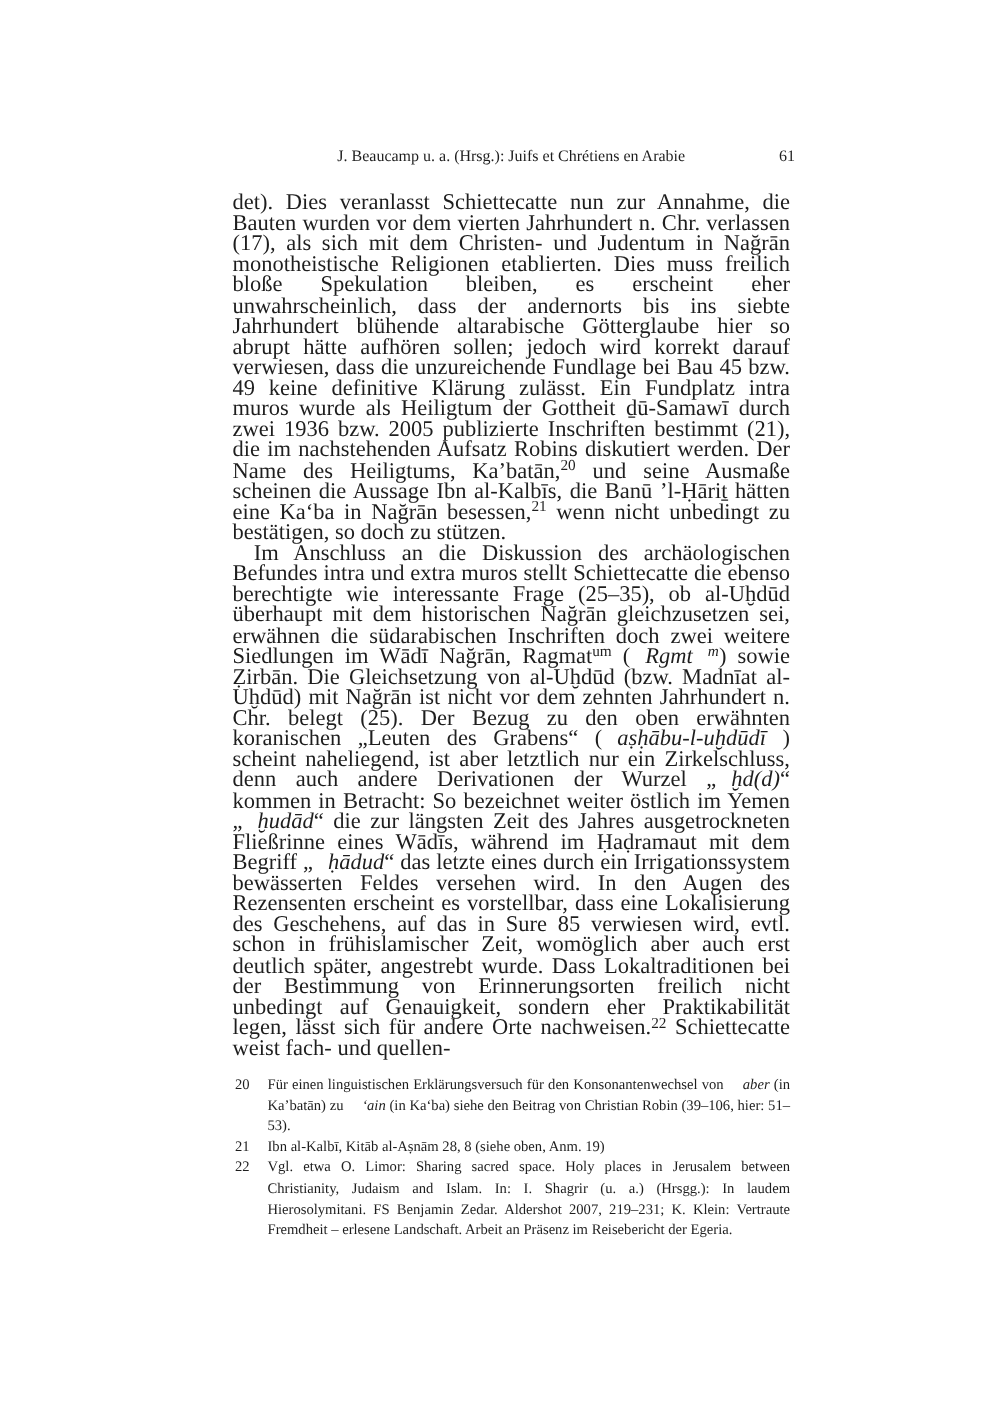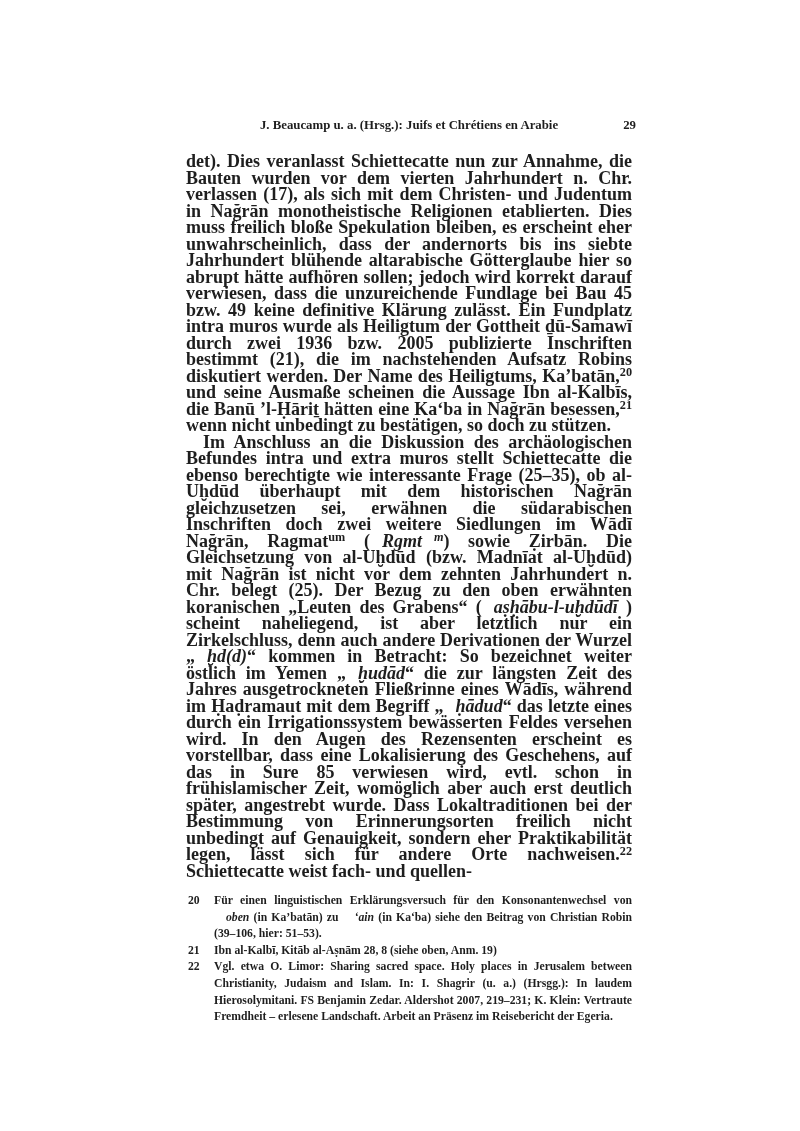--- a/index.html
+++ b/index.html
@@ -8,21 +8,20 @@
     background: #ffffff;
   }
   .page {
     position: relative;
     width: 800px;
     height: 1131px;
     background: #ffffff;
     color: #1e1e1e;
     font-family: "Liberation Serif", "DejaVu Serif", serif;
     overflow: hidden;
-    font-weight: bold;
   }
   .content {
     position: absolute;
     left: 186px;
     top: 118px;
     width: 446px;
   }
   .running-head {
     position: relative;
     text-align: center;
@@ -70,28 +69,28 @@
   }
 </style>
 </head>
 <body>
 
 <div class="page" style="background: rgb(255, 255, 255); color: rgb(30, 30, 30);">
   <div class="content">
 
     <div class="running-head">
       <span class="head-title">J. Beaucamp u. a. (Hrsg.): Juifs et Chrétiens en Arabie</span>
-      <span class="page-number">29</span>
+      <span class="page-number">61</span>
     </div>
 
     <div class="body-text" id="paragraphs">
         <p><span>det). Dies veranlasst Schiettecatte nun zur Annahme, die Bauten wurden vor dem vierten Jahrhundert n. Chr. verlassen (17), als sich mit dem Christen- und Judentum in Nağrān monotheistische Religionen etablierten. Dies muss freilich bloße Spekulation bleiben, es erscheint eher unwahrscheinlich, dass der andernorts bis ins siebte Jahrhundert blühende altarabische Götterglaube hier so abrupt hätte aufhören sollen; jedoch wird korrekt darauf verwiesen, dass die unzureichende Fundlage bei Bau 45 bzw. 49 keine definitive Klärung zulässt. Ein Fundplatz intra muros wurde als Heiligtum der Gottheit ḏū-Samawī durch zwei 1936 bzw. 2005 publizierte Inschriften bestimmt (21), die im nachstehenden Aufsatz Robins diskutiert werden. Der Name des Heiligtums, Ka’batān,</span><sup class="fnref">20</sup><span> und seine Ausmaße scheinen die Aussage Ibn al-Kalbīs, die Banū ’l-Ḥāriṯ hätten eine Ka‘ba in Nağrān besessen,</span><sup class="fnref">21</sup><span> wenn nicht unbedingt zu bestätigen, so doch zu stützen.</span></p>
         <p class="indent"><span>Im Anschluss an die Diskussion des archäologischen Befundes intra und extra muros stellt Schiettecatte die ebenso berechtigte wie interessante Frage (25–35), ob al-Uḫdūd überhaupt mit dem historischen Nağrān gleichzusetzen sei, erwähnen die südarabischen Inschriften doch zwei weitere Siedlungen im Wādī Nağrān, Ragmat</span><sup class="supsm">um</sup><span> (</span><span class="it">Rgmt</span><sup class="supsm it">m</sup><span>) sowie Ẓirbān. Die Gleichsetzung von al-Uḫdūd (bzw. Madnīat al-Uḫdūd) mit Nağrān ist nicht vor dem zehnten Jahrhundert n. Chr. belegt (25). Der Bezug zu den oben erwähnten koranischen „Leuten des Grabens“ (</span><span class="it">aṣḥābu-l-uḫdūdī</span><span> ) scheint naheliegend, ist aber letztlich nur ein Zirkelschluss, denn auch andere Derivationen der Wurzel „</span><span class="it">ḫd(d)</span><span>“ kommen in Betracht: So bezeichnet weiter östlich im Yemen „</span><span class="it">ḫudād</span><span>“ die zur längsten Zeit des Jahres ausgetrockneten Fließrinne eines Wādīs, während im Ḥaḍramaut mit dem Begriff „</span><span class="it">ḥādud</span><span>“ das letzte eines durch ein Irrigationssystem bewässerten Feldes versehen wird. In den Augen des Rezensenten erscheint es vorstellbar, dass eine Lokalisierung des Geschehens, auf das in Sure 85 verwiesen wird, evtl. schon in frühislamischer Zeit, womöglich aber auch erst deutlich später, angestrebt wurde. Dass Lokaltraditionen bei der Bestimmung von Erinnerungsorten freilich nicht unbedingt auf Genauigkeit, sondern eher Praktikabilität legen, lässt sich für andere Orte nachweisen.</span><sup class="fnref">22</sup><span> Schiettecatte weist fach- und quellen-</span></p>
       </div>
 
     <div class="footnotes" id="footnotes">
-        <div class="footnote"><span class="fn-num">20</span><span><span>Für einen linguistischen Erklärungsversuch für den Konsonantenwechsel von </span><span class="it">oben</span><span> (in Ka’batān) zu </span><span class="it">‘ain</span><span> (in Ka‘ba) siehe den Beitrag von Christian Robin (39–106, hier: 51–53).</span></span></div>
+        <div class="footnote"><span class="fn-num">20</span><span><span>Für einen linguistischen Erklärungsversuch für den Konsonantenwechsel von </span><span class="it">aber</span><span> (in Ka’batān) zu </span><span class="it">‘ain</span><span> (in Ka‘ba) siehe den Beitrag von Christian Robin (39–106, hier: 51–53).</span></span></div>
         <div class="footnote"><span class="fn-num">21</span><span><span>Ibn al-Kalbī, Kitāb al-Aṣnām 28, 8 (siehe oben, Anm. 19)</span></span></div>
         <div class="footnote"><span class="fn-num">22</span><span><span>Vgl. etwa O. Limor: Sharing sacred space. Holy places in Jerusalem between Christianity, Judaism and Islam. In: I. Shagrir (u. a.) (Hrsgg.): In laudem Hierosolymitani. FS Benjamin Zedar. Aldershot 2007, 219–231; K. Klein: Vertraute Fremdheit – erlesene Landschaft. Arbeit an Präsenz im Reisebericht der Egeria.</span></span></div>
       </div>
 
   </div>
 </div>
 
 </body></html>

